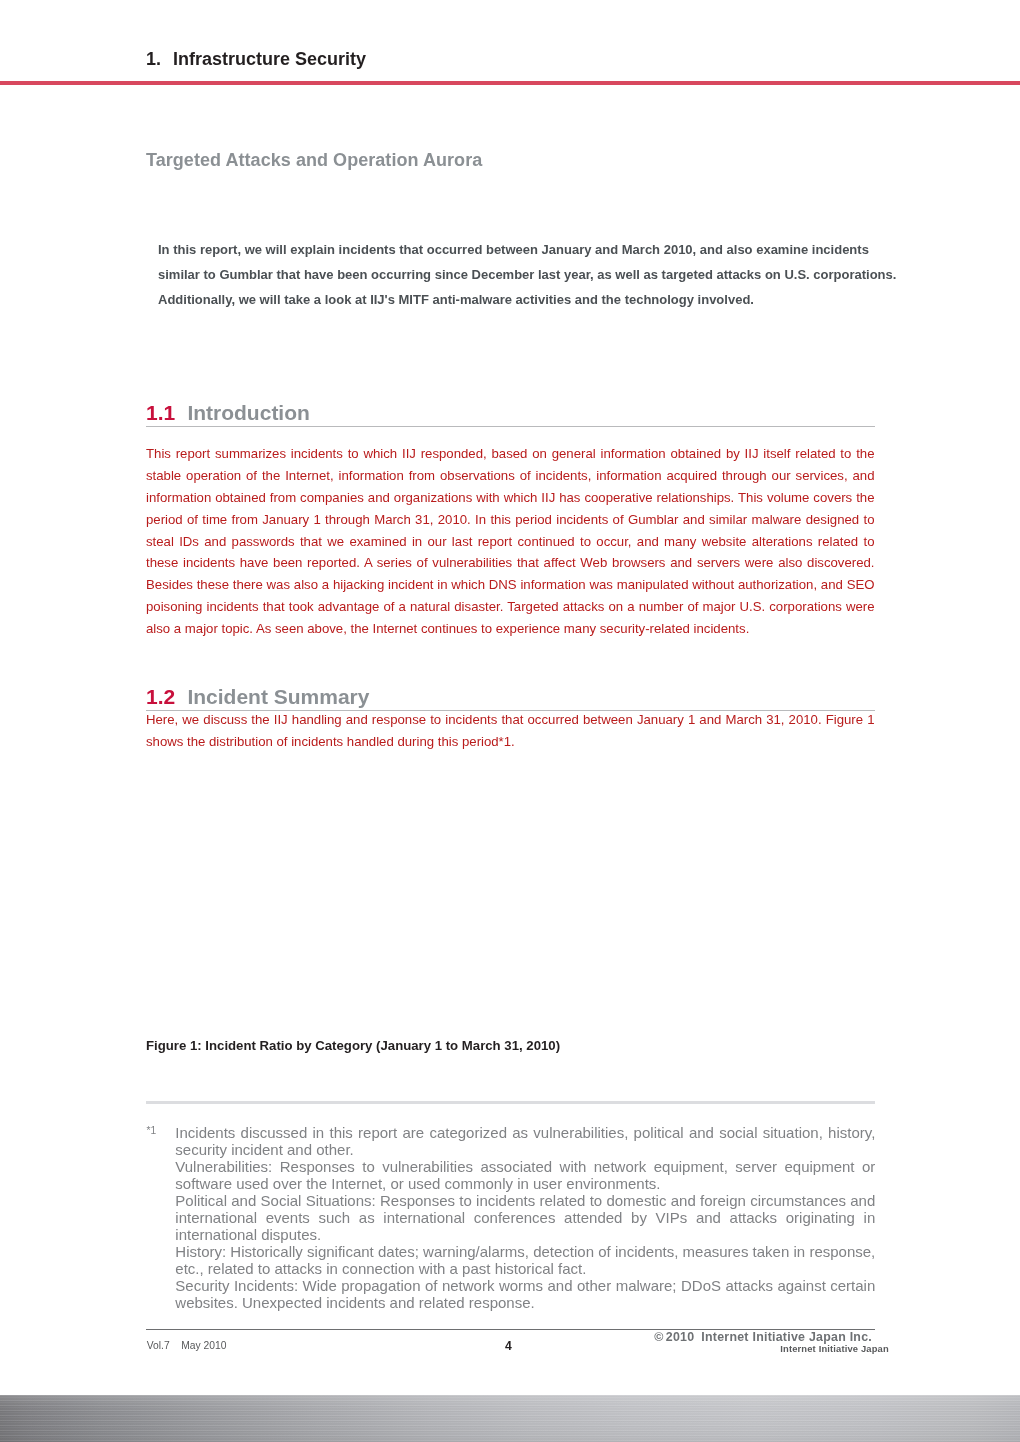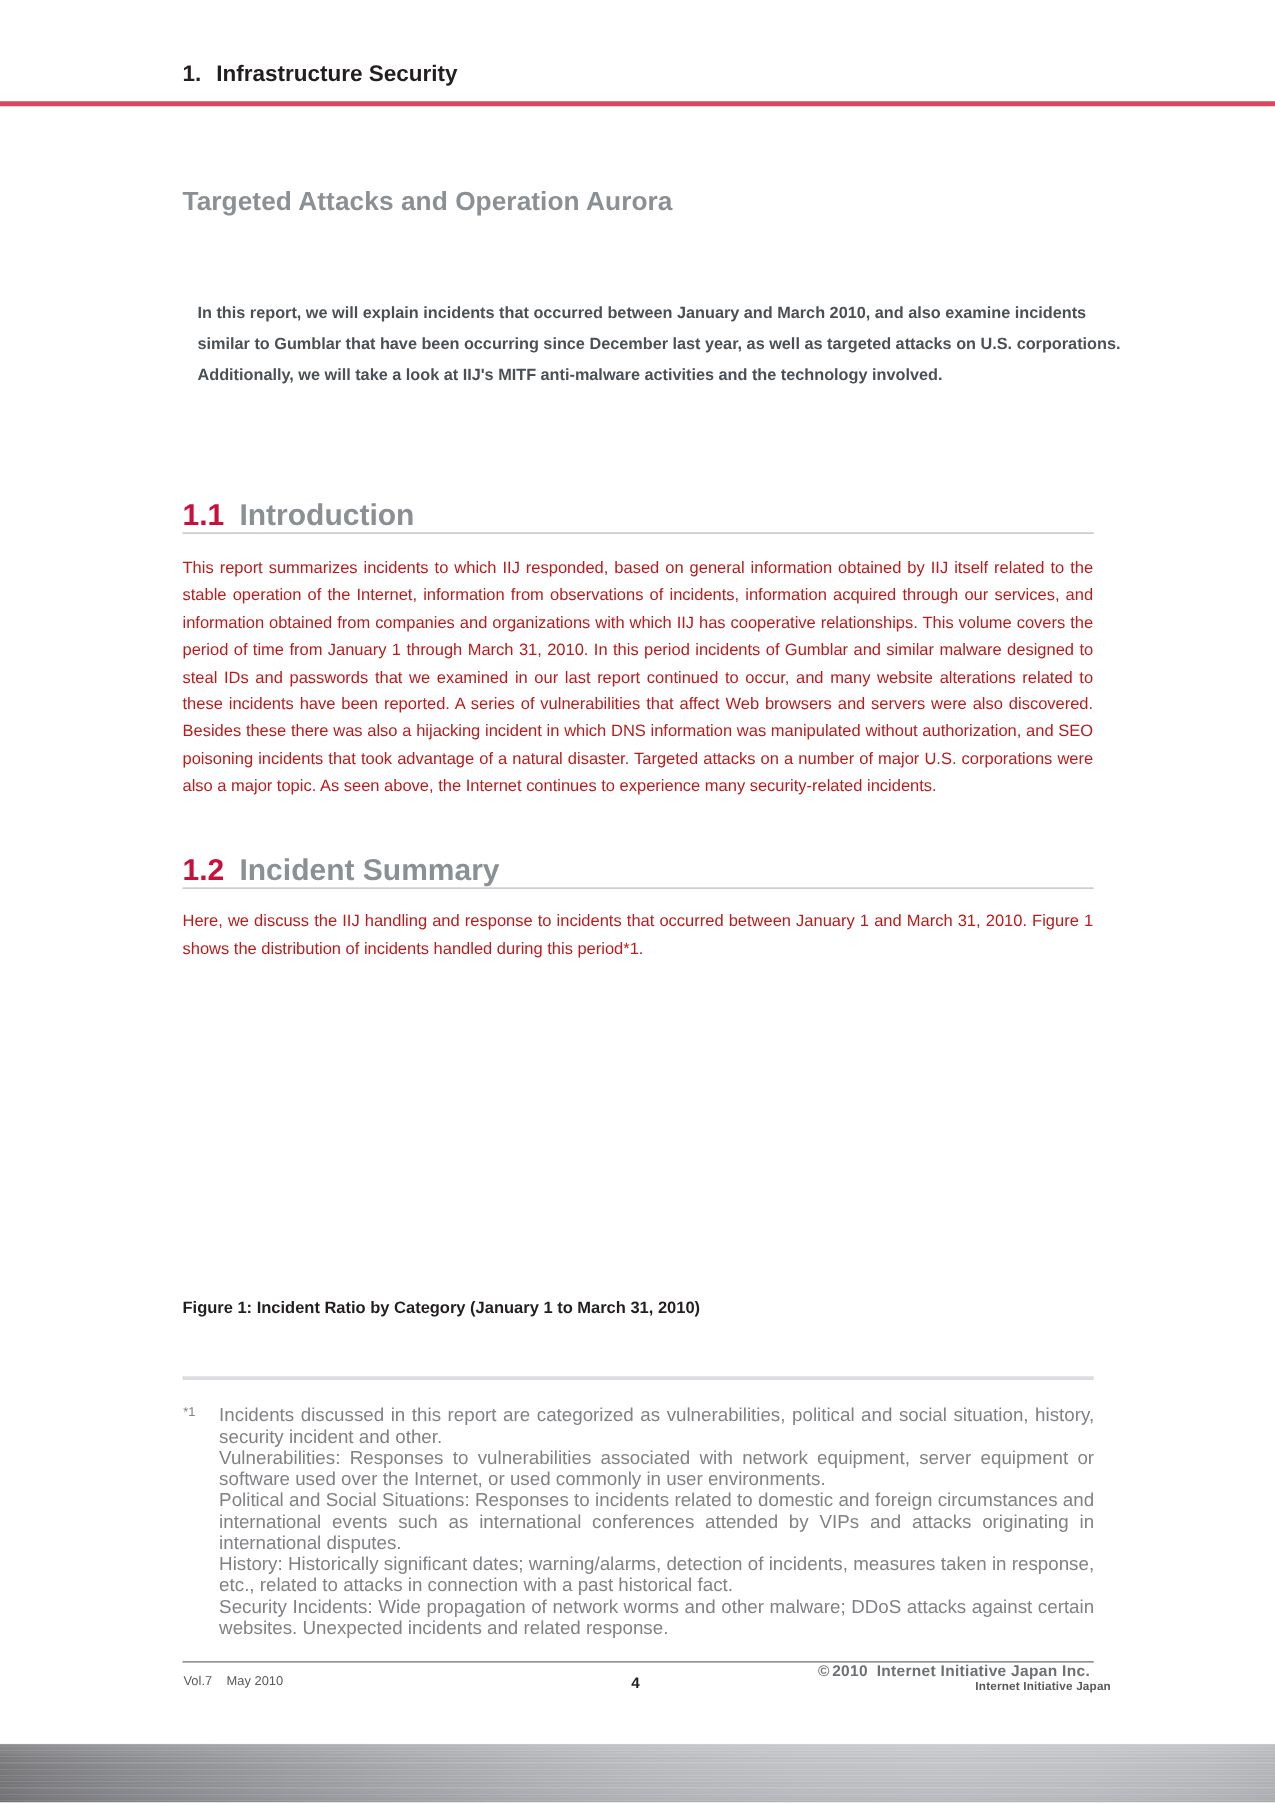--- a/index.html
+++ b/index.html
@@ -5,26 +5,26 @@
 <style>
   *{box-sizing:border-box;}
   html,body{margin:0;padding:0;}
   body{width:1020px;height:1442px;background:#ffffff;font-family:"Liberation Sans",sans-serif;position:relative;overflow:hidden;-webkit-font-smoothing:antialiased;}
   .page{position:absolute;left:0;top:0;width:1020px;height:1442px;}
   
   .running-head{position:absolute;left:146px;top:48.5px;font-size:18px;font-weight:bold;color:#231f20;white-space:nowrap;}
   .running-head .rh-num{display:inline-block;width:27px;}
   .head-rule{position:absolute;left:0;top:80.5px;width:1020px;height:4.6px;background:#d8485e;}
   
-  .article-title{position:absolute;left:146px;top:150px;font-size:21px;font-weight:bold;color:#8b9094;white-space:nowrap;letter-spacing:0.05px;}
+  .article-title{position:absolute;left:146px;top:150px;font-size:18px;font-weight:bold;color:#8b9094;white-space:nowrap;letter-spacing:0.05px;}
   
   .lead{position:absolute;left:158px;top:236.5px;width:740px;font-size:13px;font-weight:bold;color:#4b5054;line-height:25.1px;}
   
   .sec-head{position:absolute;left:146px;width:728.5px;white-space:nowrap;}
-  .sec-head .sh-inner{font-size:24px;font-weight:bold;line-height:23px;}
+  .sec-head .sh-inner{font-size:21px;font-weight:bold;line-height:23px;}
   .sec-head .sh-num{color:#c8103c;}
   .sec-head .sh-title{color:#8b9094;padding-left:12.2px;}
   .sec-head .sh-rule{position:absolute;left:0;width:728.5px;height:1.2px;background:#b9babc;}
   
   p.body-par{position:absolute;left:146px;width:728.5px;margin:0;font-size:13.2px;color:#b91c1c;line-height:21.86px;text-align:justify;}
   
   .fig-cap{position:absolute;left:146px;font-size:13.2px;font-weight:bold;color:#231f20;white-space:nowrap;}
   
   .fn-rule{position:absolute;left:146px;top:1100.6px;width:728.5px;height:3.4px;background:#dcdde0;}
   .fn-mark{position:absolute;left:146.6px;top:1125px;font-size:10.3px;color:#808285;}
@@ -62,21 +62,21 @@
   <div class="sec-head" style="top:400.5px">
     <div class="sh-inner"><span class="sh-num">1.1</span><span class="sh-title">Introduction</span></div>
     <div class="sh-rule" style="top:25.2px"></div>
   </div>
   <p class="body-par" style="top:443.2px">This report summarizes incidents to which IIJ responded, based on general information obtained by IIJ itself related to the stable operation of the Internet, information from observations of incidents, information acquired through our services, and information obtained from companies and organizations with which IIJ has cooperative relationships. This volume covers the period of time from January 1 through March 31, 2010. In this period incidents of Gumblar and similar malware designed to steal IDs and passwords that we examined in our last report continued to occur, and many website alterations related to these incidents have been reported. A series of vulnerabilities that affect Web browsers and servers were also discovered. Besides these there was also a hijacking incident in which DNS information was manipulated without authorization, and SEO poisoning incidents that took advantage of a natural disaster. Targeted attacks on a number of major U.S. corporations were also a major topic. As seen above, the Internet continues to experience many security-related incidents.</p>
 
   <div class="sec-head" style="top:684.5px">
     <div class="sh-inner"><span class="sh-num">1.2</span><span class="sh-title">Incident Summary</span></div>
     <div class="sh-rule" style="top:25.2px"></div>
   </div>
-  <p class="body-par" style="top:726px">Here, we discuss the IIJ handling and response to incidents that occurred between January 1 and March 31, 2010. Figure 1 shows the distribution of incidents handled during this period*1.</p>
+  <p class="body-par" style="top:709px">Here, we discuss the IIJ handling and response to incidents that occurred between January 1 and March 31, 2010. Figure 1 shows the distribution of incidents handled during this period*1.</p>
 
   <div class="fig-cap" style="top:1038px">Figure 1: Incident Ratio by Category (January 1 to March 31, 2010)</div>
 
   <div class="fn-rule"></div>
   <div class="fn-mark">*1</div>
   <div class="fn-body" style="top:1125px">
     <p>Incidents discussed in this report are categorized as vulnerabilities, political and social situation, history, security incident and other.</p>
     <p>Vulnerabilities: Responses to vulnerabilities associated with network equipment, server equipment or software used over the Internet, or used commonly in user environments.</p>
     <p>Political and Social Situations: Responses to incidents related to domestic and foreign circumstances and international events such as international conferences attended by VIPs and attacks originating in international disputes.</p>
     <p>History: Historically significant dates; warning/alarms, detection of incidents, measures taken in response, etc., related to attacks in connection with a past historical fact.</p>

